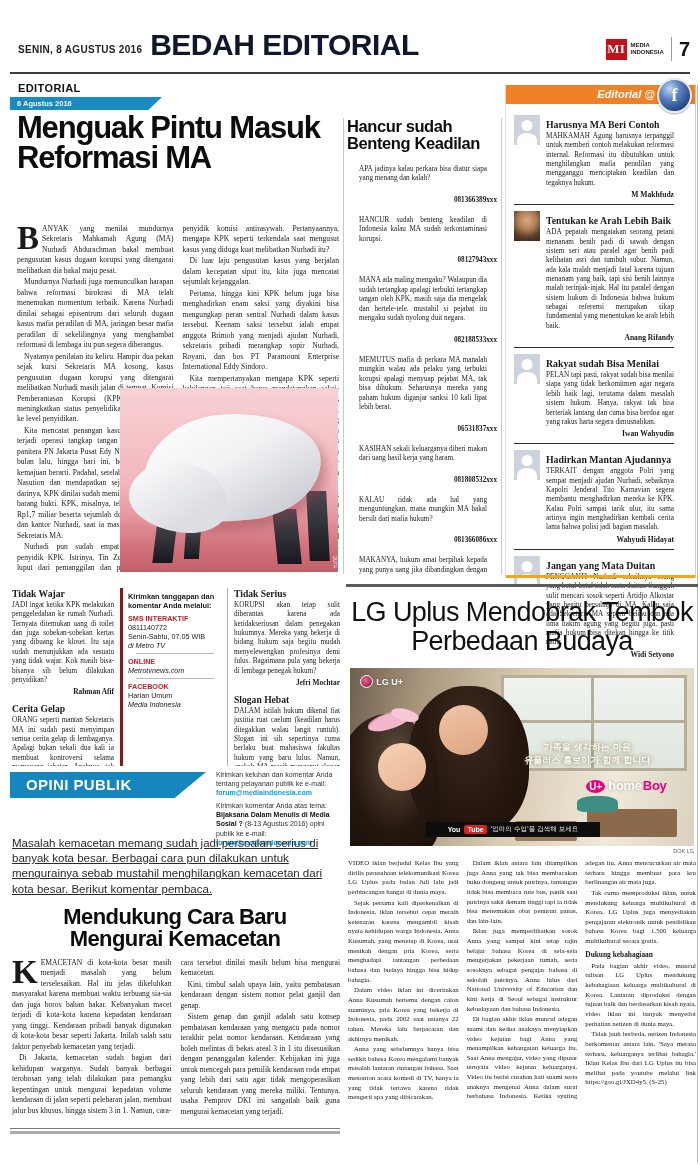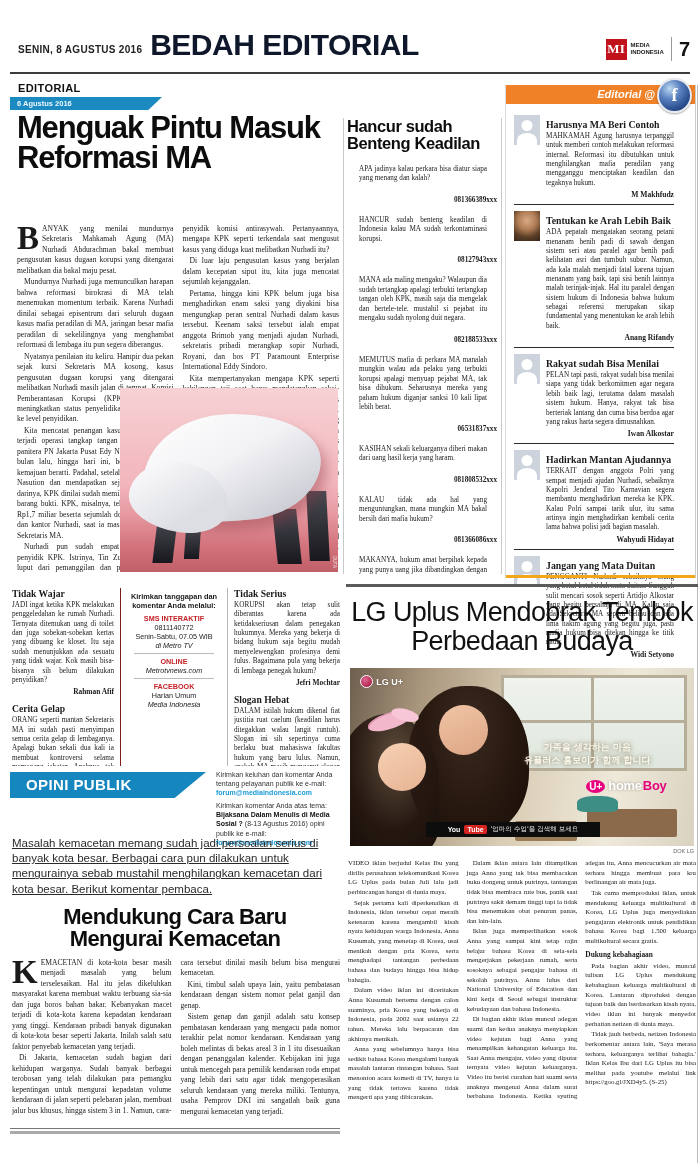--- a/index.html
+++ b/index.html
@@ -52,21 +52,21 @@
   .avatar.photo{background:radial-gradient(circle at 50% 32%,#d8ab85 0%,#b07d55 38%,#5d4028 68%,#35241a 100%);}
   .avatar.photo::before,.avatar.photo::after{display:none;}
   .fb-txt{flex:1;}
   .fb-txt h3{margin:4px 0 2px;font:bold 9.8px "Liberation Serif",serif;}
   .fb-txt p{margin:0;font-size:7.2px;line-height:1.3;text-align:justify;}
   .fb-author{display:block;text-align:right;font-weight:bold;font-size:7.6px;margin-top:2px;}
   .fb-bottom{position:absolute;left:0;bottom:0;width:100%;height:3px;background:#f2a71b;}
   
   .rd{top:588px;height:178px;overflow:hidden;}
   .rd-a{left:12px;width:102px;}
-  .rd-b{left:120px;width:108px;border-left:1px solid #7f1d1d;border-right:1px solid #b5b5b5;padding:4px 5px;box-sizing:border-box;text-align:center;}
+  .rd-b{left:120px;width:108px;border-left:3px solid #7f1d1d;border-right:1px solid #b5b5b5;padding:4px 5px;box-sizing:border-box;text-align:left;}
   .rd-c{left:234px;width:106px;}
   .rd h3{margin:0 0 2px;font:bold 9.6px "Liberation Serif",serif;}
   .rd p{margin:0 0 2px;font-size:7.2px;line-height:1.3;text-align:justify;}
   .rd .auth{display:block;text-align:right;font-weight:bold;font-size:7.4px;margin:0 0 7px;}
   .rd-b div{font-family:"Liberation Sans",sans-serif;}
   .rd-b .b-intro{font-weight:bold;font-size:7.4px;line-height:1.25;margin-bottom:3px;}
   .rd-b .b-red{color:#c42127;font-weight:bold;font-size:7.2px;margin-top:3px;}
   .rd-b .b-val{font-size:7.2px;color:#222;}
   .rd-b .b-ital{font-style:italic;}
   .rd-b .b-sep{height:1px;background:#bbb;margin:3px 8px;}
@@ -224,21 +224,21 @@
             <h3>Tentukan ke Arah Lebih Baik</h3>
             <p>ADA pepatah mengatakan seorang petani menanam benih padi di sawah dengan sistem seri atau paralel agar benih padi kelihatan asri dan tumbuh subur. Namun, ada kala malah menjadi fatal karena tujuan menanam yang baik, tapi sisi benih lainnya malah terinjak-injak. Hal itu paralel dengan sistem hukum di Indonesia bahwa hukum sebagai referensi merupakan sikap fundamental yang menentukan ke arah lebih baik.</p>
             <span class="fb-author">Anang Rifandy</span>
           </div>
       </div>
       <div class="fb-card">
         <div class="avatar"></div>
         <div class="fb-txt">
             <h3>Rakyat sudah Bisa Menilai</h3>
             <p>PELAN tapi pasti, rakyat sudah bisa menilai siapa yang tidak berkomitmen agar negara lebih baik lagi, terutama dalam masalah sistem hukum. Hanya, rakyat tak bisa berteriak lantang dan cuma bisa berdoa agar yang rakus harta segera dimusnahkan.</p>
-            <span class="fb-author">Iwan Alkostar</span>
+            <span class="fb-author">Iwan Wahyudin</span>
           </div>
       </div>
       <div class="fb-card">
         <div class="avatar"></div>
         <div class="fb-txt">
             <h3>Hadirkan Mantan Ajudannya</h3>
             <p>TERKAIT dengan anggota Polri yang sempat menjadi ajudan Nurhadi, sebaiknya Kapolri Jenderal Tito Karnavian segera membantu menghadirkan mereka ke KPK. Kalau Polri sampai tarik ulur, itu sama artinya ingin menghadirkan kembali cerita lama bahwa polisi jadi bagian masalah.</p>
             <span class="fb-author">Wahyudi Hidayat</span>
           </div>
       </div>

